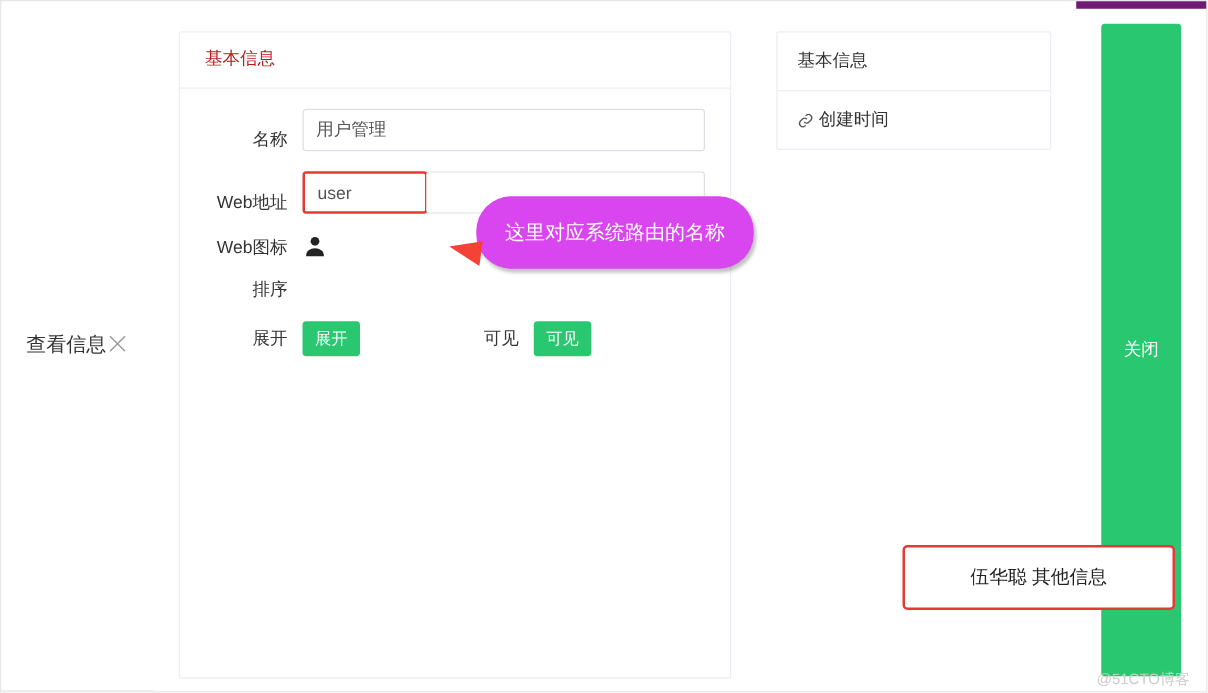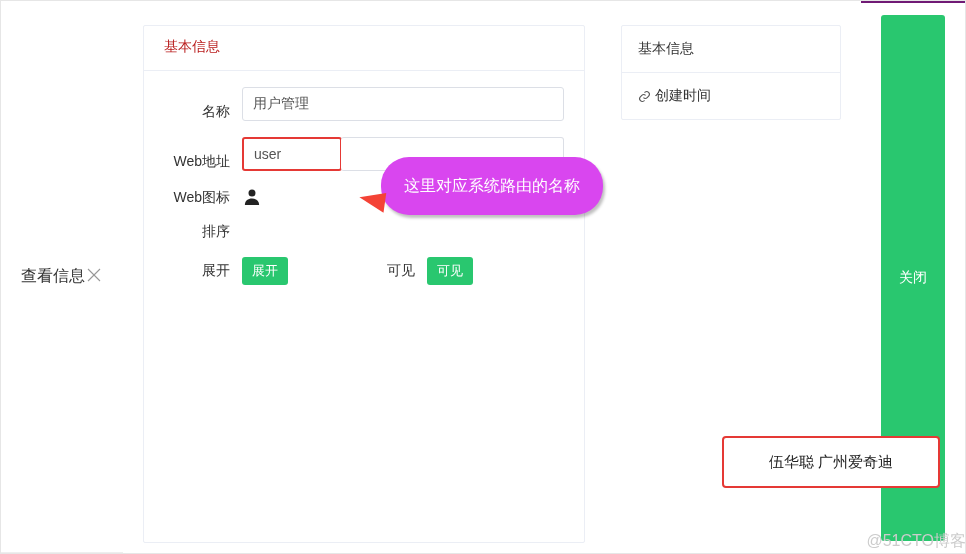--- a/index.html
+++ b/index.html
@@ -120,21 +120,21 @@
     display: flex;
     align-items: center;
     gap: 4px;
     font-size: 14px;
   }
   .side-item:last-child { border-bottom: none; }
   .modal-footer {
     padding: 12px 20px;
     display: flex;
     justify-content: flex-end;
-    border-top: 2px solid #701a75;
+    border-top: 6px solid #701a75;
   }
   .btn-close {
     background: #29c76f;
     color: #fff;
     border: none;
     padding: 8px 18px;
     border-radius: 3px;
     cursor: pointer;
     font-size: 14px;
   }
@@ -175,23 +175,23 @@
     border-radius: 4px;
     background: #fff;
     padding: 12px 14px;
     text-align: center;
     font-size: 15px;
     line-height: 1.6;
     color: #222;
   }
   .watermark {
     position: absolute;
-    right: 0;
+    right: 14px;
     bottom: 2px;
-    font-size: 16px;
+    font-size: 12px;
     color: #ccc;
   }
   .link-icon {
     width: 13px; height: 13px;
     display:inline-block;
     flex-shrink:0;
   }
 </style>
 </head>
 <body>
@@ -277,17 +277,17 @@
       <span>这里对应系统路由的名称</span>
     </div>
 
   </div>
 
   <div class="modal-footer">
     <button class="btn-close">关闭</button>
   </div>
 
   <div class="info-box">
-    <div>伍华聪 广州爱奇迪</div>
+    <div>伍华聪 其他信息</div>
   </div>
 
   <div class="watermark">@51CTO博客</div>
 </div>
 
 </body></html>

